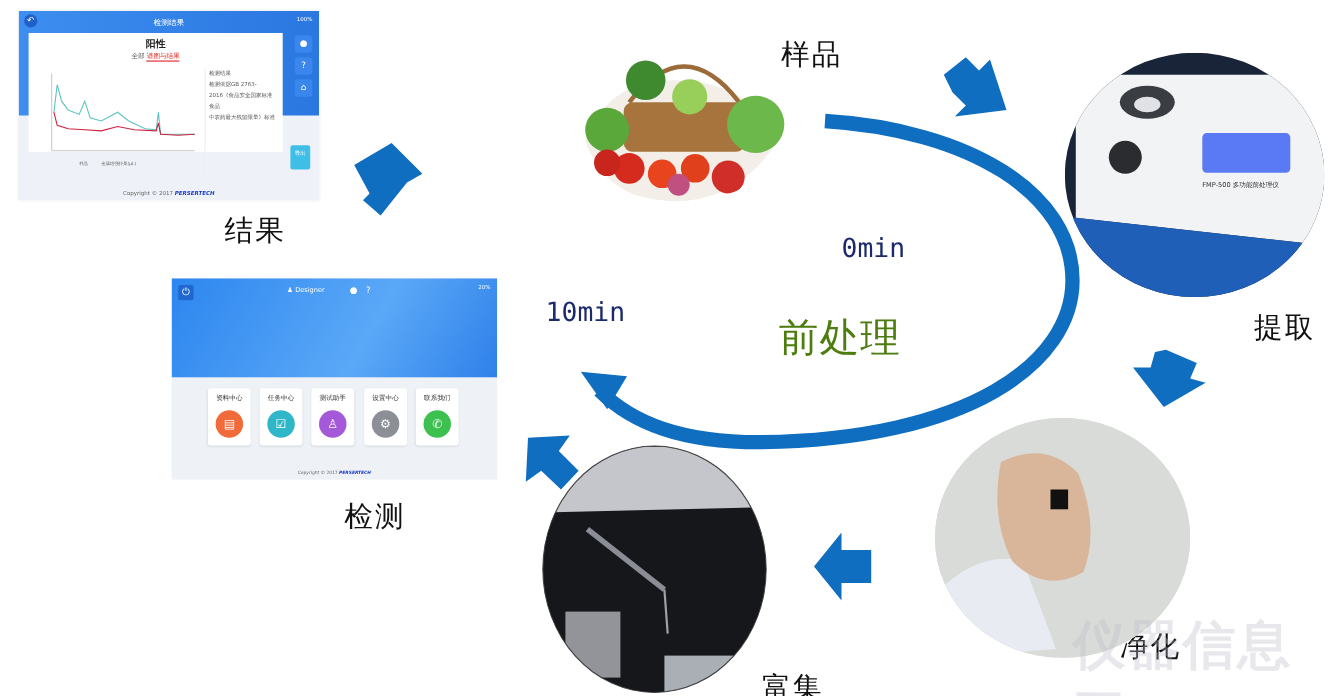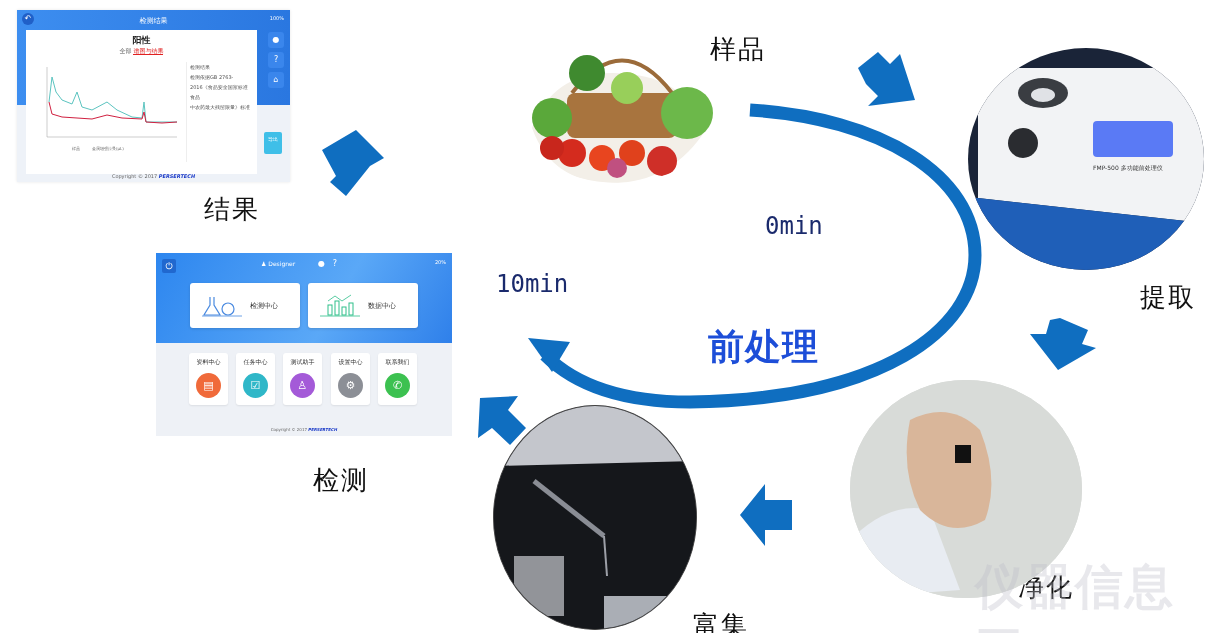--- a/index.html
+++ b/index.html
@@ -2,29 +2,29 @@
 <html><head>
 <meta charset="utf-8">
 <style>
   * { box-sizing: border-box; margin: 0; padding: 0; }
   html, body { width: 1221px; height: 633px; background: #ffffff; overflow: hidden; }
   body { position: relative; font-family: "DejaVu Sans", sans-serif; }
   .abs { position: absolute; }
 
   .label-serif { font-family: "DejaVu Serif", "Liberation Serif", serif; color: #111; font-size: 26px; letter-spacing: 2px; }
   .time { font-family: "DejaVu Sans Mono", "Liberation Mono", monospace; color: #1a2a6c; font-size: 24px; }
-  .center-title { font-family: "DejaVu Sans", sans-serif; font-weight: bold; color: #1d4ed8; font-size: 36px; letter-spacing: 1px; margin-top: 40px; }
+  .center-title { font-family: "DejaVu Sans", sans-serif; font-weight: normal; color: #4d7c0f; font-size: 36px; letter-spacing: 1px; }
 
   
   .scr1 { left: 17px; top: 10px; width: 273px; height: 172px; background: #eef2f8; box-shadow: 0 0 3px rgba(0,0,0,0.1); overflow: hidden; }
   .scr1 .topbar { position: absolute; left: 0; top: 0; width: 100%; height: 95px; background: linear-gradient(90deg,#3d8ef0,#2a77e0); }
   .scr1 .title { position: absolute; top: 6px; left: 0; width: 100%; text-align: center; color: #fff; font-size: 7px; }
   .scr1 .back { position: absolute; left: 5px; top: 3px; width: 12px; height: 12px; border-radius: 50%; background: #2060c8; color: #fff; font-size: 8px; text-align: center; line-height: 12px; }
   .scr1 .batt { position: absolute; right: 6px; top: 5px; color: #fff; font-size: 5px; }
-  .scr1 .panel { position: absolute; left: 9px; top: 20px; width: 231px; height: 144px; background: #fff; }
+  .scr1 .panel { position: absolute; left: 9px; top: 20px; width: 231px; height: 108px; background: #fff; }
   .scr1 .res { position: absolute; top: 4px; width: 100%; text-align: center; font-size: 9px; font-weight: bold; color: #222; }
   .scr1 .subtabs { position: absolute; top: 17px; width: 100%; text-align: center; font-size: 6px; color: #555; }
   .scr1 .subtabs .act { color: #e02020; border-bottom: 1px solid #e02020; }
   .scr1 .chart { position: absolute; left: 6px; top: 32px; width: 150px; height: 100px; }
   .scr1 .infobox { position: absolute; left: 160px; top: 32px; width: 68px; height: 100px; font-size: 5px; color: #555; line-height: 10px; padding-left: 3px; border-left: 1px solid #eee; }
   .scr1 .side { position: absolute; right: 6px; width: 16px; height: 16px; border-radius: 3px; background: #3a86ec; color:#fff; font-size: 8px; text-align:center; line-height:16px; }
   .scr1 .export { position: absolute; right: 8px; top: 122px; width: 18px; height: 22px; background: #3fbfe8; border-radius: 2px; color:#fff; font-size: 5px; text-align:center; padding-top:4px; }
   .scr1 .copy { position: absolute; bottom: 3px; width: 100%; text-align: center; font-size: 5px; color: #666; }
   .brand { font-weight: bold; font-style: italic; color: #1a3ac8; }
 
@@ -62,21 +62,21 @@
   <polygon points="1060,318 1088,330 1082,344 1096,348 1058,370 1030,334 1046,334 1050,320" fill="#0f6ec0"></polygon>
   <polygon points="740,515 765,484 765,500 792,500 792,530 765,530 765,546" fill="#0f6ec0"></polygon>
   <polygon points="478,438 480,398 518,396 508,410 526,428 510,445 492,428" fill="#0f6ec0"></polygon>
   <polygon points="322,150 356,130 384,158 370,166 346,196 330,182 336,176" fill="#0f6ec0"></polygon>
 </svg>
 
 <div class="abs label-serif" style="left:710px;top:32px">样品</div>
 <div class="abs label-serif" style="left:1140px;top:280px">提取</div>
 <div class="abs label-serif" style="left:1018px;top:570px">净化</div>
 <div class="abs label-serif" style="left:693px;top:608px">富集</div>
-<div class="abs label-serif" style="left:313px;top:463px">检测</div>
+<div class="abs label-serif" style="left:313px;top:452px">检测</div>
 <div class="abs label-serif" style="left:204px;top:192px">结果</div>
 
 <div class="abs time" style="left:765px;top:212px">0min</div>
 <div class="abs time" style="left:496px;top:270px">10min</div>
 <div class="abs center-title" style="left:708px;top:283px">前处理</div>
 
 <div class="abs circle veg">
   <svg width="212" height="150">
     <path d="M20 95 Q 40 40 100 40 Q 170 40 195 95 Q 160 150 100 150 Q 40 150 20 95Z" fill="#f3efe8"></path>
     <path d="M60 60 Q 110 -5 160 60" fill="none" stroke="#9b6b3a" stroke-width="4"></path>
@@ -160,39 +160,20 @@
   <div class="copy"><span>Copyright © 2017</span> <span class="brand">PERSERTECH</span></div>
 </div>
 
 <div class="abs scr2">
   <div class="topbar"></div>
   <div class="power">⏻</div>
   <div class="user">♟ <span>Designer</span></div>
   <div class="icons-top"><span>●</span>&nbsp;&nbsp;&nbsp;<span>?</span></div>
   <div class="batt">20%</div>
 
-  <div class="card" style="left:34px">
-    <svg class="abs" style="left:12px;top:10px" width="40" height="26">
-        <path d="M8 4 L8 12 L2 22 L18 22 L12 12 L12 4" fill="none" stroke="#4a8ae0" stroke-width="1.2"></path>
-        <circle cx="26" cy="16" r="6" fill="none" stroke="#4a8ae0" stroke-width="1.2"></circle>
-        <line x1="0" y1="23" x2="40" y2="23" stroke="#4a8ae0" stroke-width="0.8"></line>
-      </svg>
-    <div class="lbl">检测中心</div>
-  </div>
-  <div class="card" style="left:152px">
-    <svg class="abs" style="left:12px;top:10px" width="40" height="26">
-        <rect x="8" y="12" width="4" height="10" fill="none" stroke="#2fbf8a"></rect>
-        <rect x="15" y="8" width="4" height="14" fill="none" stroke="#2fbf8a"></rect>
-        <rect x="22" y="14" width="4" height="8" fill="none" stroke="#2fbf8a"></rect>
-        <rect x="29" y="10" width="4" height="12" fill="none" stroke="#2fbf8a"></rect>
-        <polyline points="8,8 15,3 22,8 31,2" fill="none" stroke="#2fbf8a" stroke-width="0.8"></polyline>
-        <line x1="0" y1="23" x2="40" y2="23" stroke="#2fbf8a" stroke-width="0.8"></line>
-      </svg>
-    <div class="lbl">数据中心</div>
-  </div>
 
   <div class="tile" style="left:33px">
     <div class="tl">资料中心</div>
     <div class="circ" style="background:#f06a3a">▤</div>
   </div>
   <div class="tile" style="left:80px">
     <div class="tl">任务中心</div>
     <div class="circ" style="background:#2fb7c8">☑</div>
   </div>
   <div class="tile" style="left:127px">

